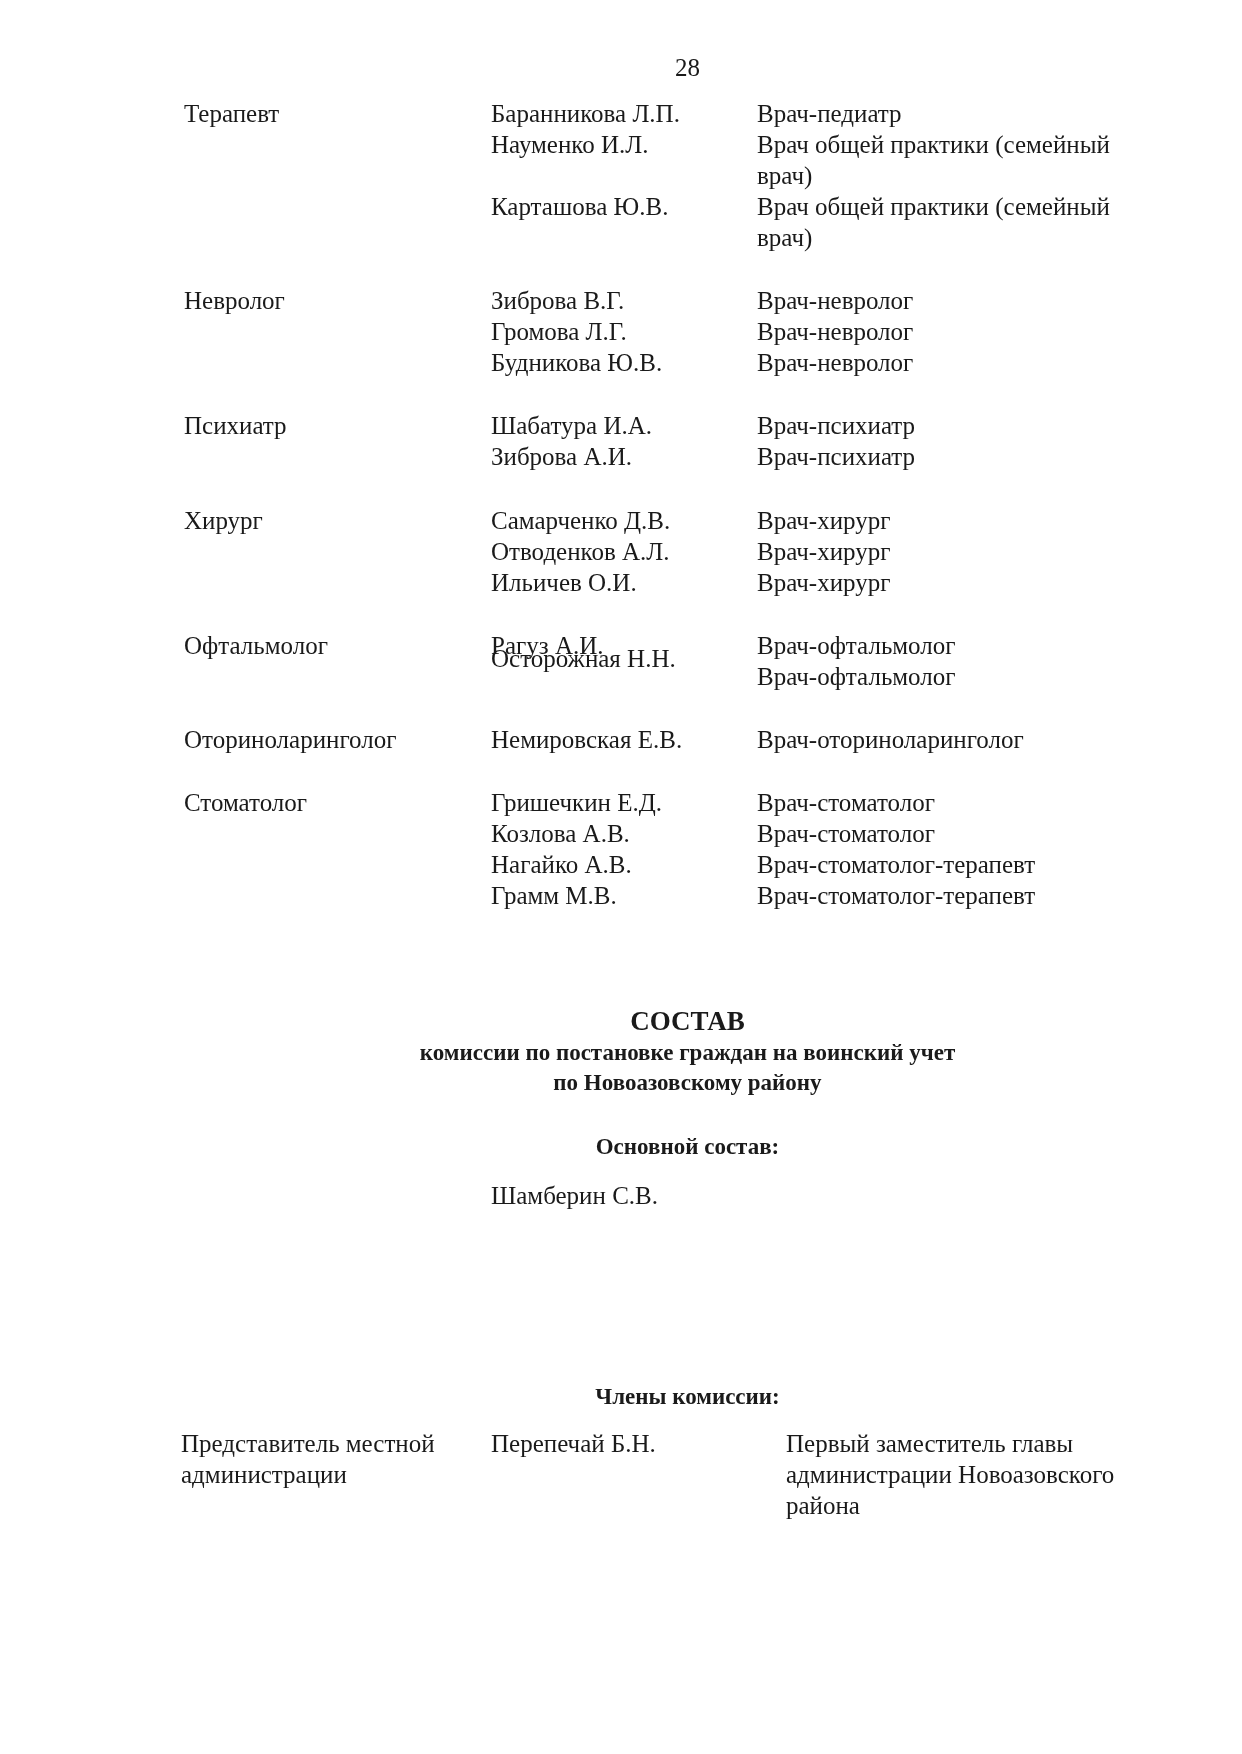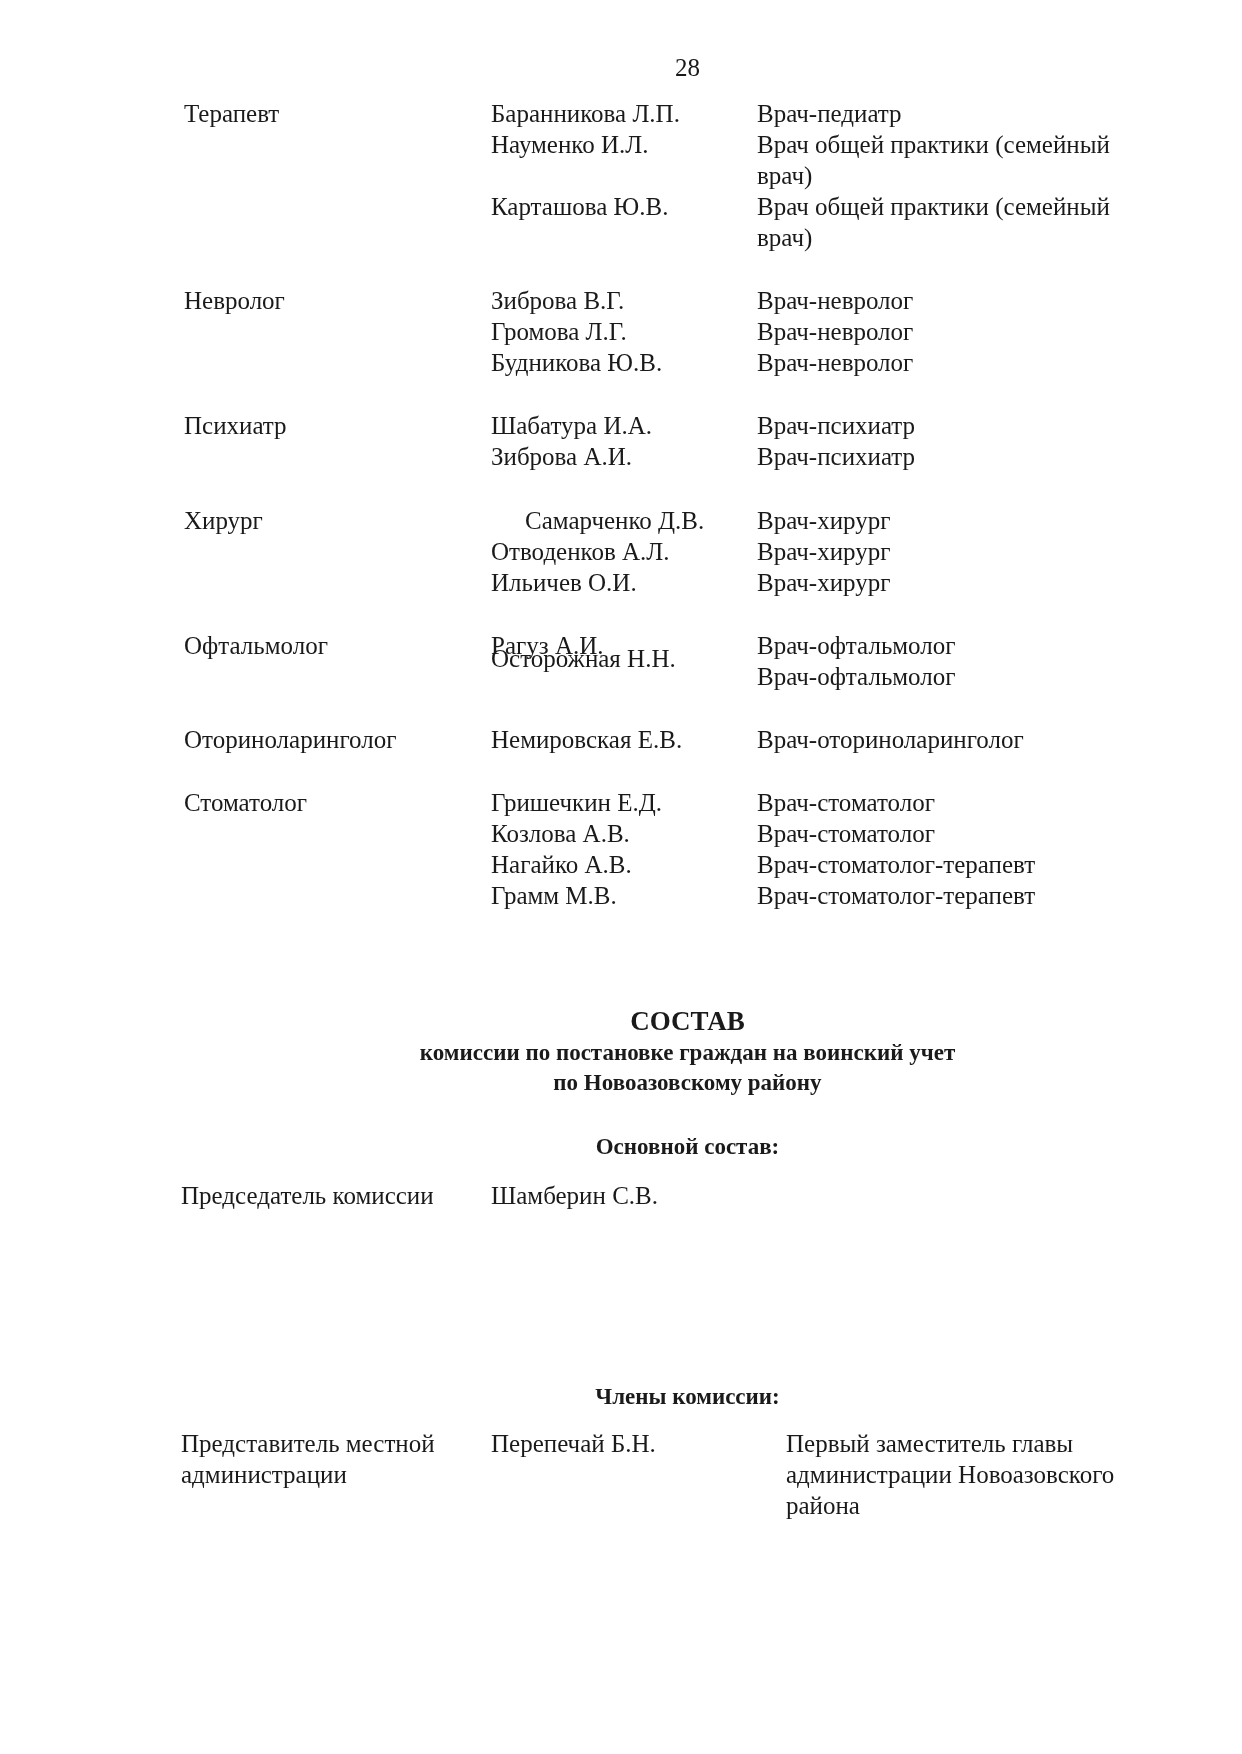--- a/index.html
+++ b/index.html
@@ -53,21 +53,21 @@
     </div>
     <div class="block" style="top: 410px;">
       <div class="col-spec line">Психиатр</div>
       <div class="col-name line" style="top: 0px;">Шабатура И.А.</div>
       <div class="col-pos line" style="top: 0px;">Врач-психиатр</div>
       <div class="col-name line" style="top: 31px;">Зиброва А.И.</div>
       <div class="col-pos line" style="top: 31px;">Врач-психиатр</div>
     </div>
     <div class="block" style="top: 505px;">
       <div class="col-spec line">Хирург</div>
-      <div class="col-name line" style="top: 0px; margin-left: 34px;">Самарченко Д.В.</div>
+      <div class="col-name line" style="top: 0px;">Самарченко Д.В.</div>
       <div class="col-pos line" style="top: 0px;">Врач-хирург</div>
       <div class="col-name line" style="top: 31px;">Отводенков А.Л.</div>
       <div class="col-pos line" style="top: 31px;">Врач-хирург</div>
       <div class="col-name line" style="top: 62px;">Ильичев О.И.</div>
       <div class="col-pos line" style="top: 62px;">Врач-хирург</div>
     </div>
     <div class="block" style="top: 630px;">
       <div class="col-spec line">Офтальмолог</div>
       <div class="col-name line" style="top: 0px;">Рагуз А.И.</div>
       <div class="col-pos line" style="top: 0px;">Врач-офтальмолог</div>
@@ -91,21 +91,20 @@
       <div class="col-pos line" style="top: 93px;">Врач-стоматолог-терапевт</div>
     </div>
   </div>
 
 <div class="title t1">СОСТАВ</div>
 <div class="title t2">комиссии по постановке граждан на воинский учет</div>
 <div class="title t3">по Новоазовскому району</div>
 <div class="title t4">Основной состав:</div>
 
 <div style="position:absolute; top:1180px; left:0; width:1242px; height:170px;">
-  <div class="c-role">Председатель комиссии</div>
   <div class="c-name2">Шамберин С.В.</div>
 </div>
 
 <div class="title t5">Члены комиссии:</div>
 
 <div style="position:absolute; top:1428px; left:0; width:1242px; height:100px;">
   <div class="c-role" style="width:285px;">Представитель местной администрации</div>
   <div class="c-name2">Перепечай Б.Н.</div>
   <div class="c-pos2" style="width:380px;">Первый заместитель главы администрации Новоазовского района</div>
 </div>

